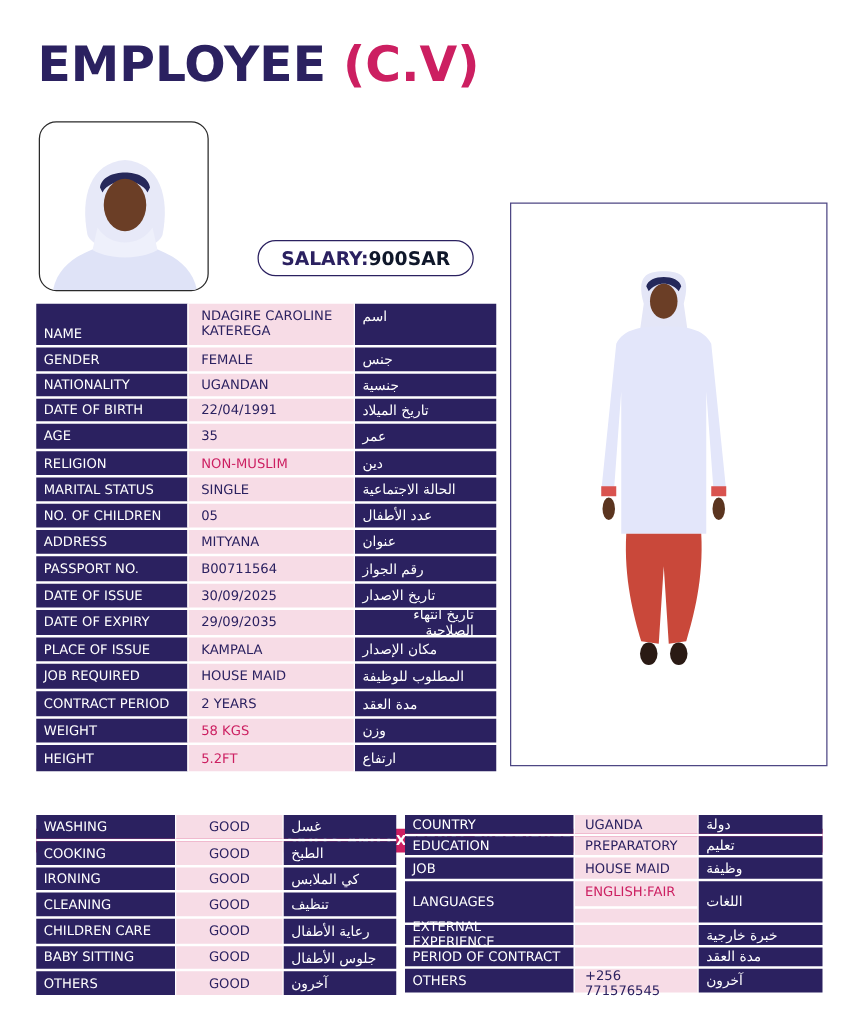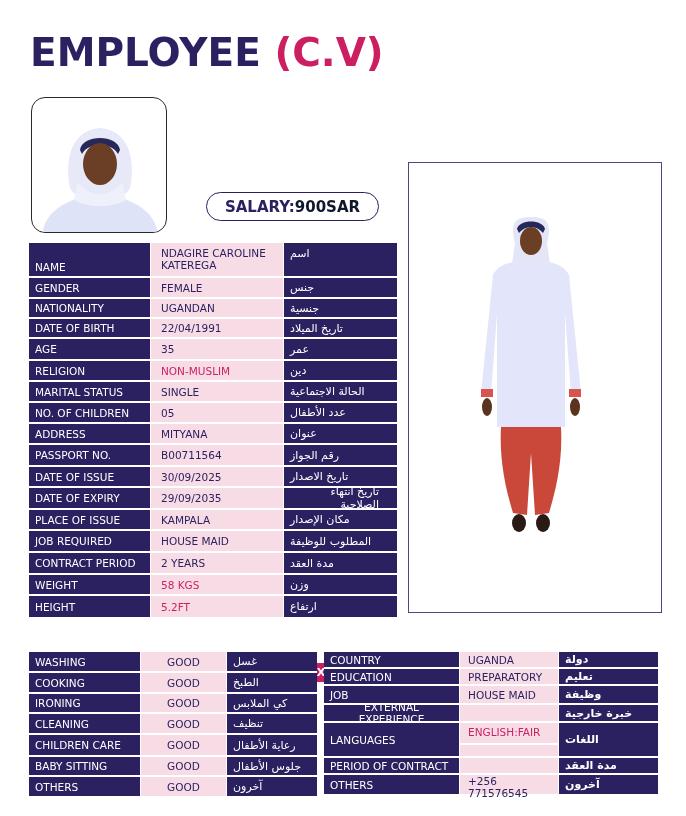--- a/index.html
+++ b/index.html
@@ -18,23 +18,23 @@
   .c-value { width: 134px; background: #f7dce6; color: #2b2160; padding-left: 10px; border-left: 1px solid #fff; border-right: 1px solid #fff; }
   .c-value.pink { color: #cc1f61; }
   .c-ar { width: 113px; background: #2b2160; justify-content: flex-end; direction: rtl; text-align: right; font-size: 11px; padding-right: 18px; }
 
   .skills-head { position: absolute; left: 29px; top: 631px; width: 629px; height: 19px; background: #cc1f61; color: #fff; font-weight: bold; font-size: 11px; display: flex; align-items: center; justify-content: center; letter-spacing: 0.2px; margin-top: 32px; }
   .skills { position: absolute; left: 29px; top: 652px; width: 288px; border-radius: 24px; }
   .s-label { width: 111px; background: #2b2160; }
   .s-value { width: 87px; background: #f7dce6; color: #2b2160; justify-content: center; border-left: 1px solid #fff; border-right: 1px solid #fff; }
   .s-ar { width: 90px; background: #2b2160; justify-content: flex-end; direction: rtl; font-size: 11px; }
   .exp { position: absolute; left: 324px; top: 652px; width: 334px; }
-  .e-label { width: 135px; background: #2b2160; text-align: center; }
+  .e-label { width: 135px; background: #2b2160; }
   .e-value { width: 100px; background: #f7dce6; color: #2b2160; padding-left: 8px; border-left: 1px solid #fff; border-right: 1px solid #fff; }
-  .e-ar { width: 99px; background: #2b2160; justify-content: flex-end; direction: rtl; font-size: 11px; font-weight: bold; }
+  .e-ar { width: 99px; background: #2b2160; justify-content: flex-end; direction: rtl; font-size: 11px; }
   .lang-value { flex-direction: column; align-items: stretch; padding: 0; }
   .lang-value .l1 { height: 22px; display: flex; align-items: flex-start; padding: 3px 8px 0; color: #cc1f61; border-bottom: 2px solid #fff; }
   .lang-value .l2 { flex: 1; }
   svg { display: block; }
 </style>
 </head>
 <body>
 
 <div class="title">
   <span>EMPLOYEE</span>
@@ -209,33 +209,33 @@
   <div class="row" style="height:17px">
     <div class="cell e-label">EDUCATION</div>
     <div class="cell e-value">PREPARATORY</div>
     <div class="cell e-ar">تعليم</div>
   </div>
   <div class="row" style="height:19px">
     <div class="cell e-label">JOB</div>
     <div class="cell e-value">HOUSE MAID</div>
     <div class="cell e-ar">وظيفة</div>
   </div>
-  <div class="row" style="height:18px">
-    <div class="cell e-label">EXTERNAL EXPERIENCE</div>
-    <div class="cell e-value"></div>
-    <div class="cell e-ar">خبرة خارجية</div>
-  </div>
   <div class="row" style="height:35px">
     <div class="cell e-label">LANGUAGES</div>
     <div class="cell e-value lang-value">
       <div class="l1">ENGLISH:FAIR</div>
       <div class="l2"></div>
     </div>
     <div class="cell e-ar">اللغات</div>
   </div>
+  <div class="row" style="height:18px">
+    <div class="cell e-label">EXTERNAL EXPERIENCE</div>
+    <div class="cell e-value"></div>
+    <div class="cell e-ar">خبرة خارجية</div>
+  </div>
   <div class="row" style="height:17px">
     <div class="cell e-label">PERIOD OF CONTRACT</div>
     <div class="cell e-value"></div>
     <div class="cell e-ar">مدة العقد</div>
   </div>
   <div class="row" style="height:19px;border-bottom:none">
     <div class="cell e-label">OTHERS</div>
     <div class="cell e-value" style="align-items:flex-start;padding-top:0">+256 771576545</div>
     <div class="cell e-ar">آخرون</div>
   </div>

